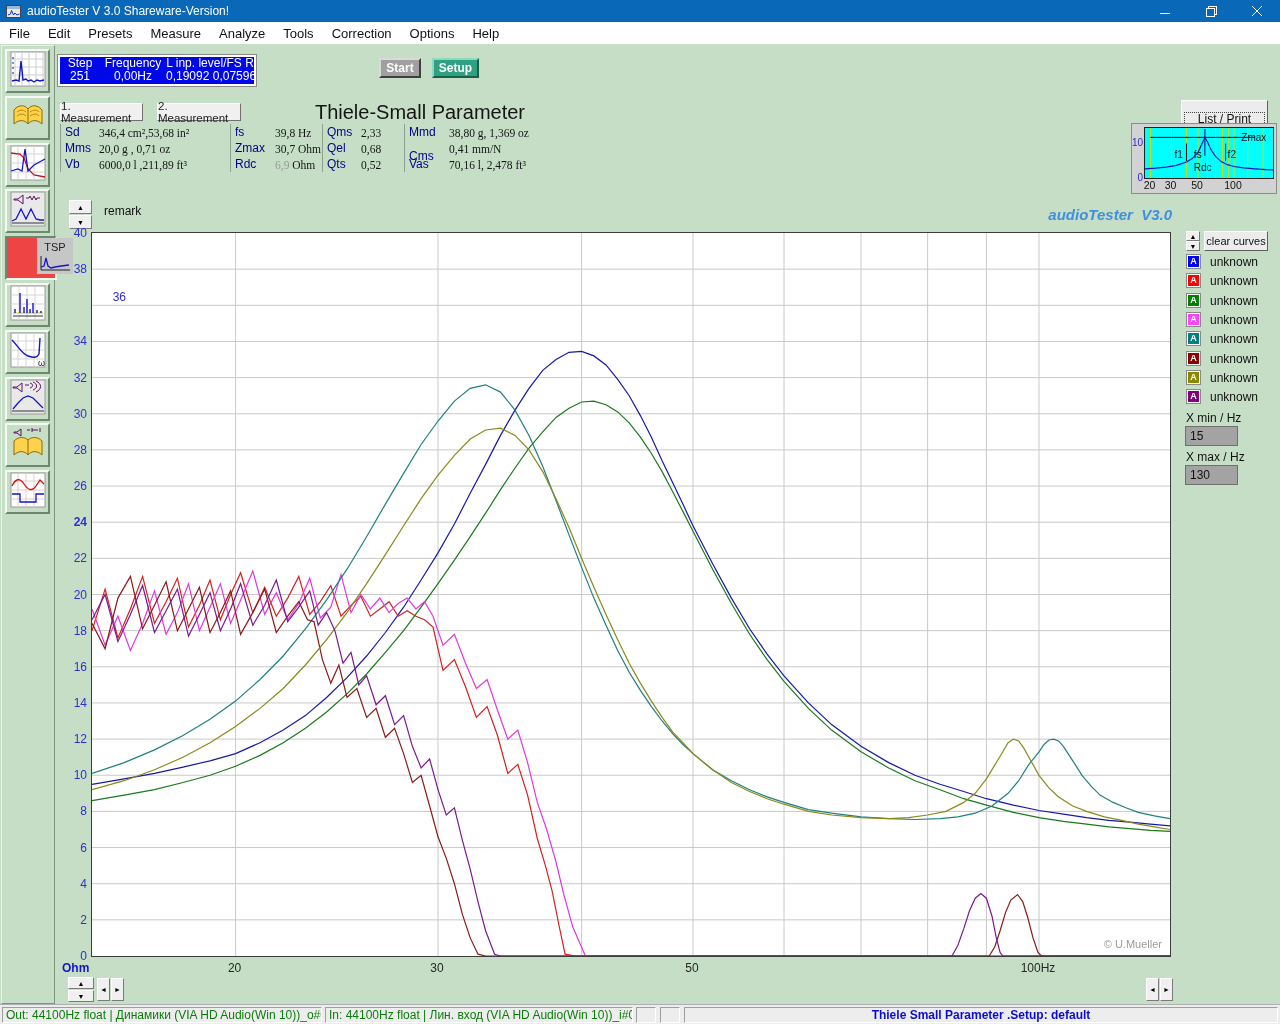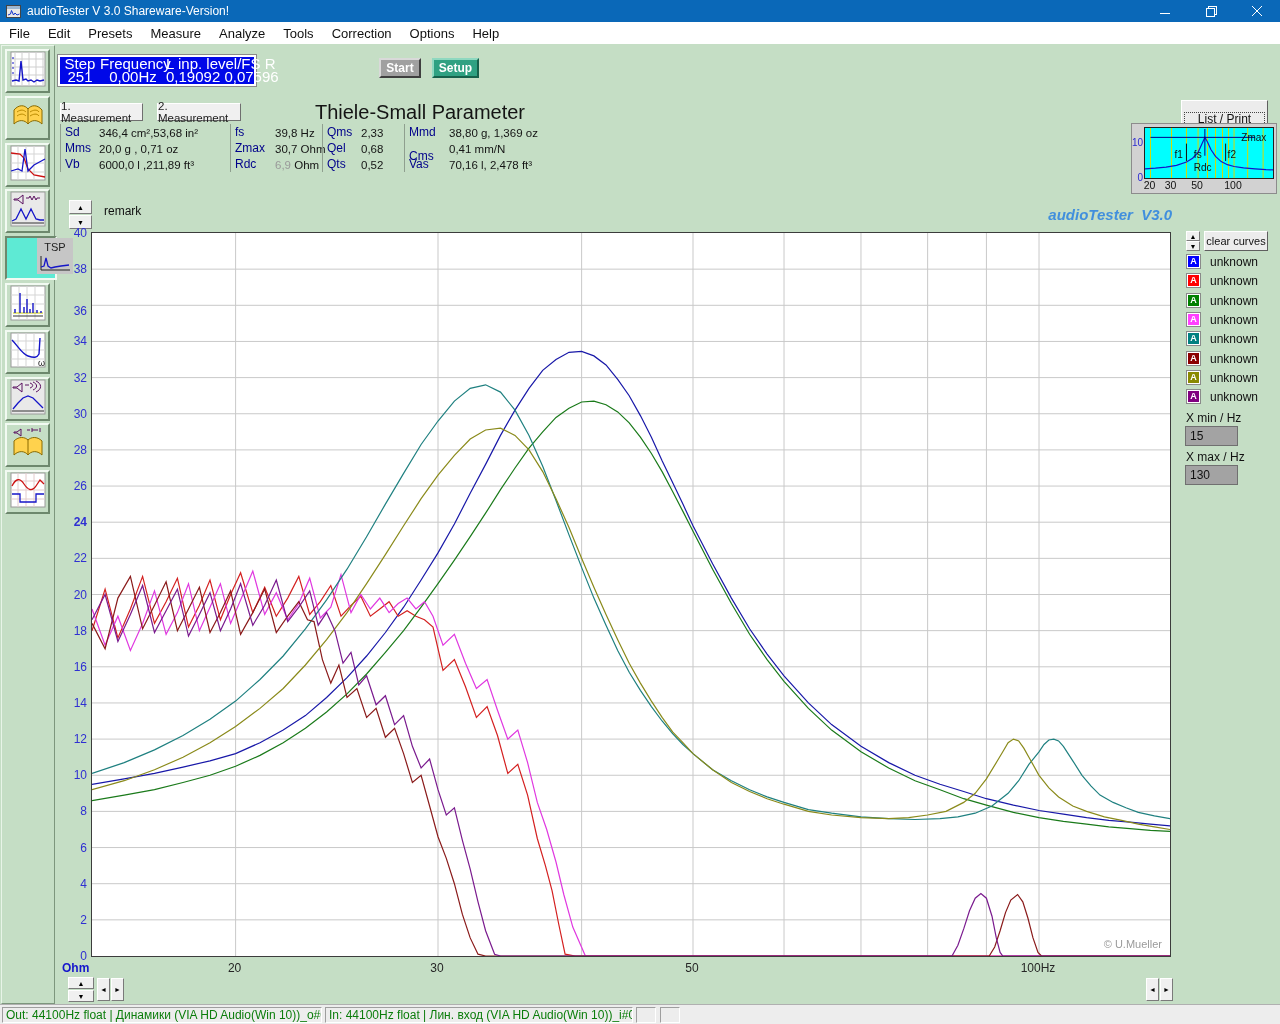--- a/index.html
+++ b/index.html
@@ -22,44 +22,44 @@
   .menubar { left:0; top:22px; width:1280px; height:22px; background:#ffffff;
     display:flex; align-items:center; font-size:13px; color:#101010; }
   .menu-item { padding:2px 9px; }
 
   
   .sidebar { left:1px; top:45px; width:54px; height:959px;
     border:1px solid; border-color:#e8f4e8 #7d967d #7d967d #e8f4e8; }
   .sbtn { position:absolute; left:3px; width:45px; height:44px; background:#c5dec5;
     border:2px solid; border-color:#f2faf2 #6d886d #6d886d #f2faf2;
     display:flex; align-items:center; justify-content:center; }
-  .sbtn.pressed { border-color:#6d886d #f2faf2 #f2faf2 #6d886d; background:#5eead4;padding-left:48px; }
+  .sbtn.pressed { border-color:#6d886d #f2faf2 #f2faf2 #6d886d; background:#ef4444;padding-left:48px; }
 
   
   .info-panel { left:57px; top:54px; width:200px; height:33px; background:#ffffff;
     border:1px solid #8a8a8a; }
   .info-blue { position:absolute; left:2px; top:2px; width:194px; height:27px; background:#0008e8;
     color:#ffffff; display:grid; grid-template-columns:40px 66px 88px; grid-template-rows:13px 13px;
-    font-size:15px; line-height:13px; text-align:center; white-space:nowrap; }
+    font-size:12px; line-height:13px; text-align:center; white-space:nowrap; }
   .btn-start { left:379px; top:58px; width:42px; height:20px; background:#a0a0a0;
     border:2px solid; border-color:#d9d9d9 #3f3f3f #3f3f3f #d9d9d9;
     color:#fff; font-weight:bold; font-size:12px; display:flex; align-items:center; justify-content:center; }
   .btn-setup { left:432px; top:58px; width:47px; height:20px; background:#2fa182;
     border:2px solid; border-color:#8fd8c0 #17614b #17614b #8fd8c0;
     color:#fff; font-weight:bold; font-size:12px; display:flex; align-items:center; justify-content:center; }
 
   
   .tab-btn { top:103px; height:18px; background:#f0f0f0; border:1px solid;
     border-color:#ffffff #6f6f6f #6f6f6f #ffffff; font-size:11.5px; color:#1c1c1c;
     display:flex; align-items:center; justify-content:center; }
   .tsp-title { left:290px; top:101px; width:260px; text-align:center; font-size:20px; color:#141414; }
   .pgroup { top:124px; border-left:1px solid #8f9f8f; padding-left:4px; }
   .prow { height:16px; line-height:16px; white-space:nowrap; }
   .plabel { display:inline-block; color:#00008b; font-size:12px; vertical-align:top; }
-  .pvalue { font-family:Liberation Sans, sans-serif; font-size:11.5px; color:#141414; }
+  .pvalue { font-family:Liberation Serif, serif; font-size:11.5px; color:#141414; }
   .pvalue.muted { color:#9a9a9a; }
   .list-print { left:1181px; top:100px; width:87px; height:38px; background:#ececec;
     border:1px solid; border-color:#ffffff #5f5f5f #5f5f5f #ffffff;
     display:flex; align-items:center; justify-content:center; }
   .list-print span { display:flex; align-items:center; justify-content:center;
     width:81px; height:15px; border:1px dotted #444; font-size:12px; color:#111; }
 
   
   .mini-panel { left:1131px; top:123px; width:146px; height:71px; background:#d2d2d2;
     border:1px solid #8c8c8c; }
@@ -357,21 +357,21 @@
       <polyline points="0.0,540.4 32.2,529.6 62.5,516.9 91.0,502.5 118.0,486.2 143.6,468.1 168.0,446.5 191.2,423.0 213.4,395.8 234.6,366.9 255.0,336.2 274.6,303.7 293.4,271.1 311.6,240.4 329.1,211.5 346.0,188.0 362.4,168.1 378.2,155.4 393.6,151.8 408.5,159.1 423.0,177.1 437.0,202.4 450.7,233.2 464.0,267.5 477.0,301.9 489.6,334.4 501.9,365.1 514.0,392.2 525.7,417.5 537.2,439.2 548.4,457.3 559.4,473.6 570.1,488.0 580.6,500.7 590.9,511.5 601.0,520.6 620.6,536.8 639.4,547.7 657.6,556.7 675.1,563.9 692.0,569.4 716.4,576.6 739.6,580.2 769.0,583.8 796.7,585.6 823.0,586.5 848.0,585.6 865.9,583.8 883.2,580.2 900.0,573.0 916.1,560.3 926.7,547.7 936.9,531.4 947.0,518.8 952.0,511.5 956.9,507.0 961.8,506.1 966.6,507.9 971.4,513.3 980.8,527.8 990.0,542.3 999.1,553.1 1008.0,562.1 1021.1,569.4 1033.9,574.8 1046.3,579.3 1062.4,582.9 1078.0,585.6" fill="none" stroke="#1f8080" stroke-width="1.2"></polyline>
       <polyline points="0.0,390.4 13.1,415.7 25.9,365.1 38.4,343.4 50.6,395.8 62.5,372.3 74.1,348.8 85.4,397.7 96.5,376.0 107.4,354.3 118.0,399.5 128.4,379.6 138.6,357.9 148.6,401.3 160.8,379.6 172.7,356.1 184.3,399.5 195.7,383.2 206.8,368.7 215.5,386.8 222.0,388.6 230.4,426.6 238.8,450.1 246.9,432.0 255.0,464.5 264.9,455.5 274.6,484.4 284.1,475.4 293.4,504.3 302.6,495.3 311.6,520.6 320.4,549.5 329.1,542.3 337.6,573.0 346.0,603.7 354.3,625.4 362.4,650.7 370.4,681.4 378.2,704.9 386.0,721.2 393.6,723.0 897.2,723.0 902.7,714.0 908.1,697.7 913.5,679.6 918.8,667.0 925.6,661.5 930.8,668.8 935.9,685.0 941.0,704.9 946.0,719.4 949.5,723.0 1078.0,723.0" fill="none" stroke="#8a1a1a" stroke-width="1.2"></polyline>
       <polyline points="0.0,556.7 32.2,547.7 62.5,536.8 91.0,524.2 118.0,509.7 143.6,493.4 168.0,475.4 191.2,455.5 213.4,432.0 234.6,406.7 255.0,379.6 274.6,350.7 293.4,321.7 311.6,292.8 329.1,265.7 346.0,242.2 362.4,222.3 378.2,206.1 393.6,197.0 408.5,195.2 423.0,202.4 437.0,216.9 450.7,238.6 464.0,265.7 477.0,294.6 489.6,325.3 501.9,354.3 514.0,381.4 525.7,406.7 537.2,430.2 548.4,450.1 559.4,468.1 570.1,484.4 580.6,498.9 590.9,509.7 601.0,520.6 620.6,536.8 639.4,549.5 657.6,558.5 675.1,565.7 692.0,571.2 716.4,578.4 739.6,582.0 769.0,584.7 796.7,585.6 816.6,584.7 835.6,582.0 854.0,578.4 871.7,569.4 883.2,560.3 894.4,545.9 905.4,527.8 910.8,518.8 916.1,509.7 921.4,506.1 926.7,507.9 931.8,515.1 936.9,524.2 947.0,542.3 956.9,554.9 966.6,563.9 980.8,573.0 994.6,578.4 1012.4,583.8 1029.7,587.4 1046.3,591.1 1062.4,593.8 1078.0,596.5" fill="none" stroke="#8a8a1a" stroke-width="1.2"></polyline>
       <polyline points="0.0,386.8 13.1,361.5 25.9,408.5 38.4,381.4 50.6,352.5 62.5,399.5 74.1,377.8 85.4,356.1 96.5,403.1 107.4,381.4 118.0,359.7 128.4,397.7 138.6,376.0 148.6,350.7 160.8,392.2 172.7,372.3 184.3,347.0 195.7,388.6 206.8,374.2 217.7,357.9 226.2,392.2 234.6,379.6 242.9,397.7 251.0,430.2 259.0,419.3 266.8,451.9 274.6,442.8 284.1,471.8 293.4,462.7 302.6,491.6 311.6,482.6 320.4,513.3 329.1,535.0 337.6,526.0 346.0,556.7 354.3,582.0 362.4,574.8 370.4,607.3 378.2,636.2 386.0,668.8 393.6,697.7 402.6,721.2 408.5,723.0 860.0,723.0 865.9,712.2 871.7,695.9 877.5,677.8 883.2,665.2 888.9,660.6 894.4,665.2 900.0,683.2 904.3,704.9 908.1,719.4 910.8,723.0 1078.0,723.0" fill="none" stroke="#7a1a8e" stroke-width="1.2"></polyline>
     </svg>
 </div>
 <div class="abs copyright">© U.Mueller</div>
 <div id="plot-ticks">
     <div class="ytick" style="top: 226px;">40</div>
     <div class="ytick" style="top: 262.15px;">38</div>
-    <div class="ytick" style="top: 304px;">36</div>
+    <div class="ytick" style="top: 290px; margin-left: 39px;">36</div>
     <div class="ytick" style="top: 334.45px;">34</div>
     <div class="ytick" style="top: 370.6px;">32</div>
     <div class="ytick" style="top: 406.75px;">30</div>
     <div class="ytick" style="top: 442.9px;">28</div>
     <div class="ytick" style="top: 479.05px;">26</div>
     <div class="ytick" style="top: 515.2px; font-weight: bold;">24</div>
     <div class="ytick" style="top: 551.35px;">22</div>
     <div class="ytick" style="top: 587.5px;">20</div>
     <div class="ytick" style="top: 623.65px;">18</div>
     <div class="ytick" style="top: 659.8px;">16</div>
@@ -469,13 +469,14 @@
 <div class="abs xrange-label" style="top:411px;">X min / Hz</div>
 <input class="xrange-input" style="top: 426px;" value="15">
 <div class="abs xrange-label" style="top:450px;">X max / Hz</div>
 <input class="xrange-input" style="top: 465px;" value="130">
 
 <div class="abs statusbar">
   <div class="sseg green" style="left:2px;width:320px;">Out: 44100Hz float  | Динамики (VIA HD Audio(Win 10))_o#0</div>
   <div class="sseg green" style="left:325px;width:308px;">In: 44100Hz float  | Лин. вход (VIA HD Audio(Win 10))_i#0</div>
   <div class="sseg" style="left:636px;width:20px;"></div>
   <div class="sseg" style="left:660px;width:20px;"></div>
+  <div class="sseg blue" style="left:684px;width:594px;">Thiele Small Parameter .Setup:  default</div>
 </div>
 
 </body></html>

